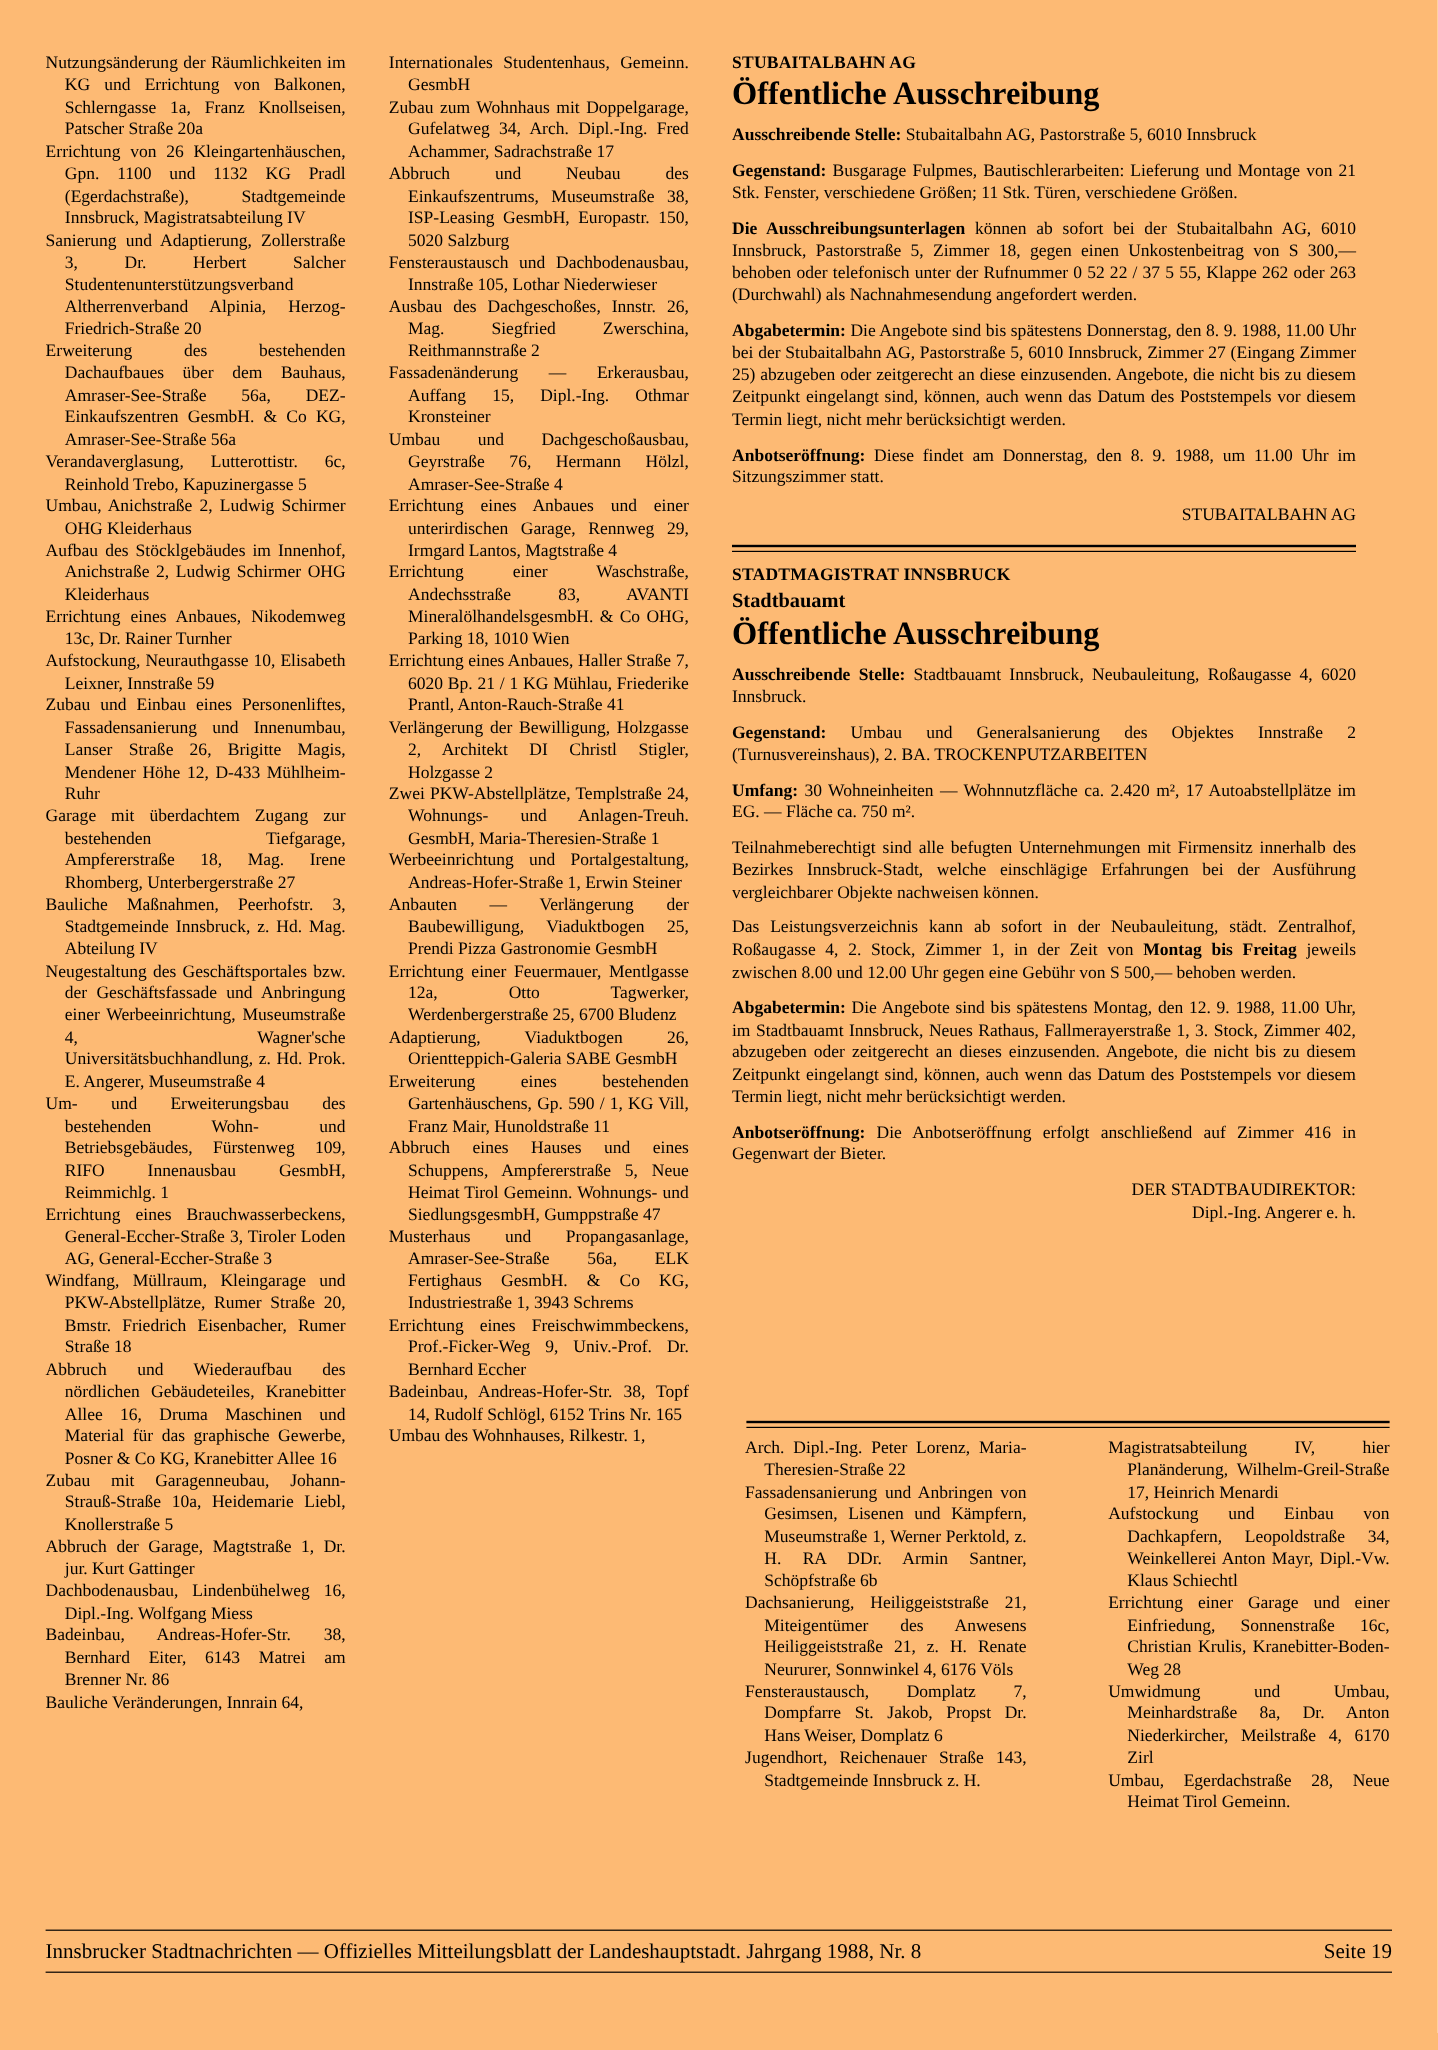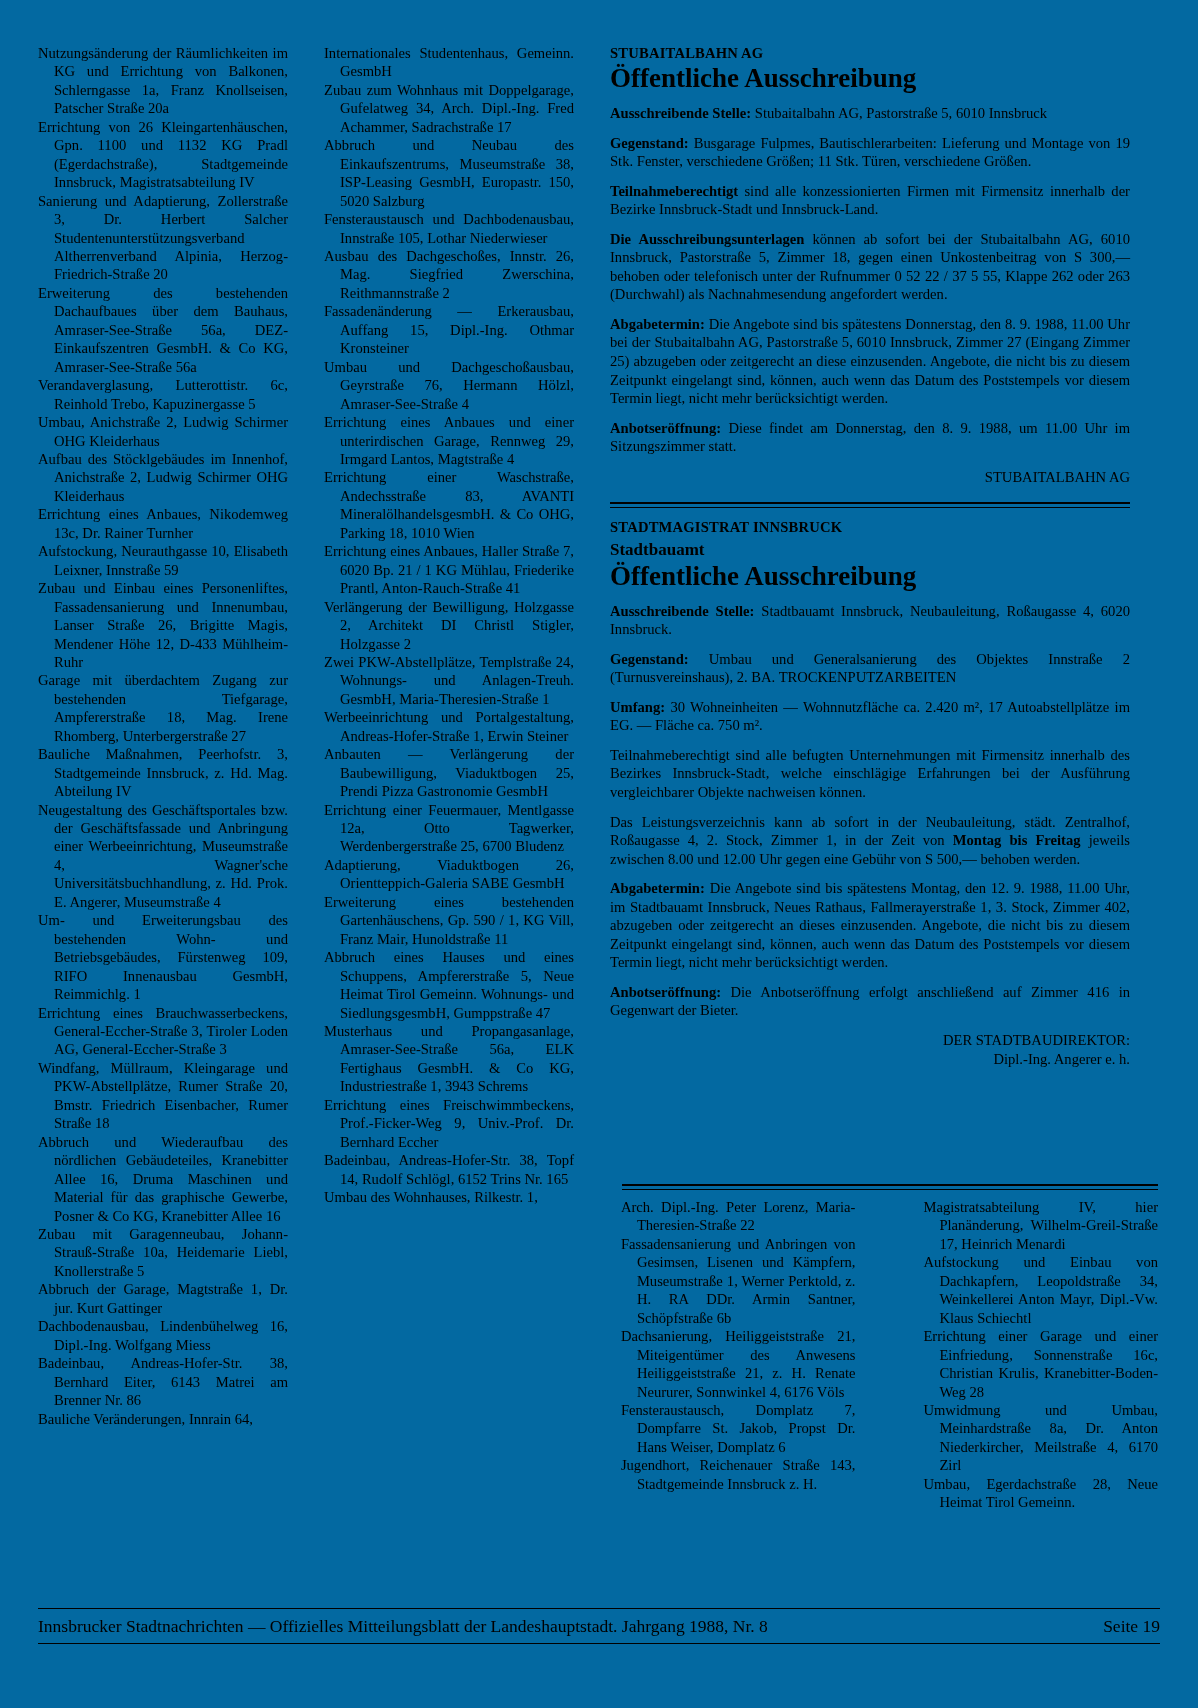--- a/index.html
+++ b/index.html
@@ -13,21 +13,21 @@
     font-family: "Liberation Serif", serif;
     color: #000000;
     position: relative;
     overflow: hidden;
   }
   .page {
     position: absolute;
     left: 0; top: 0;
     width: 1198px;
     height: 1708px;
-    background: #0369a1;
+    background: #fdba74;
   }
   .content {
     position: absolute;
     left: 38px;
     top: 44px;
     width: 1120px;
     height: 1430px;
   }
   .cols {
     display: flex;
@@ -195,22 +195,21 @@
         <p class="entry hang">Umbau des Wohnhauses, Rilkestr. 1,</p>
       </div>
 
       <div class="col third">
 
         <div class="ad-block">
           <div class="org-name">STUBAITALBAHN AG</div>
           <div class="ad-title">Öffentliche Ausschreibung</div>
 
           <p class="para"><b>Ausschreibende Stelle:</b><span> Stubaitalbahn AG, Pastorstraße 5, 6010 Innsbruck</span></p>
-          <p class="para"><b>Gegenstand:</b><span> Busgarage Fulpmes, Bautischlerarbeiten: Lieferung und Montage von 19 Stk. Fenster, verschiedene Größen; 11 Stk. Türen, verschiedene Größen.</span></p>
-          <p class="para"><b>Teilnahmeberechtigt</b><span> sind alle konzessionierten Firmen mit Firmensitz innerhalb der Bezirke Innsbruck-Stadt und Innsbruck-Land.</span></p>
+          <p class="para"><b>Gegenstand:</b><span> Busgarage Fulpmes, Bautischlerarbeiten: Lieferung und Montage von 21 Stk. Fenster, verschiedene Größen; 11 Stk. Türen, verschiedene Größen.</span></p>
           <p class="para"><b>Die Ausschreibungsunterlagen</b><span> können ab sofort bei der Stubaitalbahn AG, 6010 Innsbruck, Pastorstraße 5, Zimmer 18, gegen einen Unkostenbeitrag von S 300,— behoben oder telefonisch unter der Rufnummer 0 52 22 / 37 5 55, Klappe 262 oder 263 (Durchwahl) als Nachnahmesendung angefordert werden.</span></p>
           <p class="para"><b>Abgabetermin:</b><span> Die Angebote sind bis spätestens Donnerstag, den 8. 9. 1988, 11.00 Uhr bei der Stubaitalbahn AG, Pastorstraße 5, 6010 Innsbruck, Zimmer 27 (Eingang Zimmer 25) abzugeben oder zeitgerecht an diese einzusenden. Angebote, die nicht bis zu diesem Zeitpunkt eingelangt sind, können, auch wenn das Datum des Poststempels vor diesem Termin liegt, nicht mehr berücksichtigt werden.</span></p>
           <p class="para"><b>Anbotseröffnung:</b><span> Diese findet am Donnerstag, den 8. 9. 1988, um 11.00 Uhr im Sitzungszimmer statt.</span></p>
 
           <div class="sig">STUBAITALBAHN AG</div>
         </div>
 
         <div class="rule-double"></div>
 
         <div class="ad-block">

